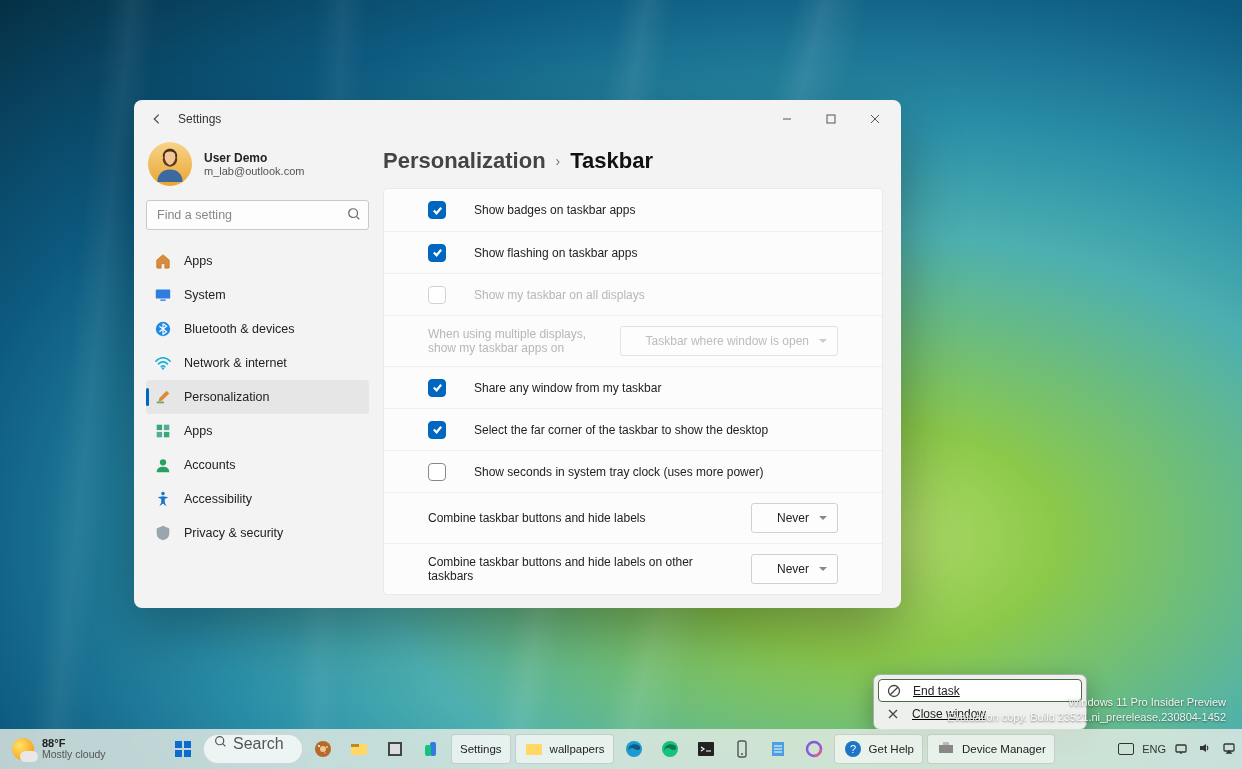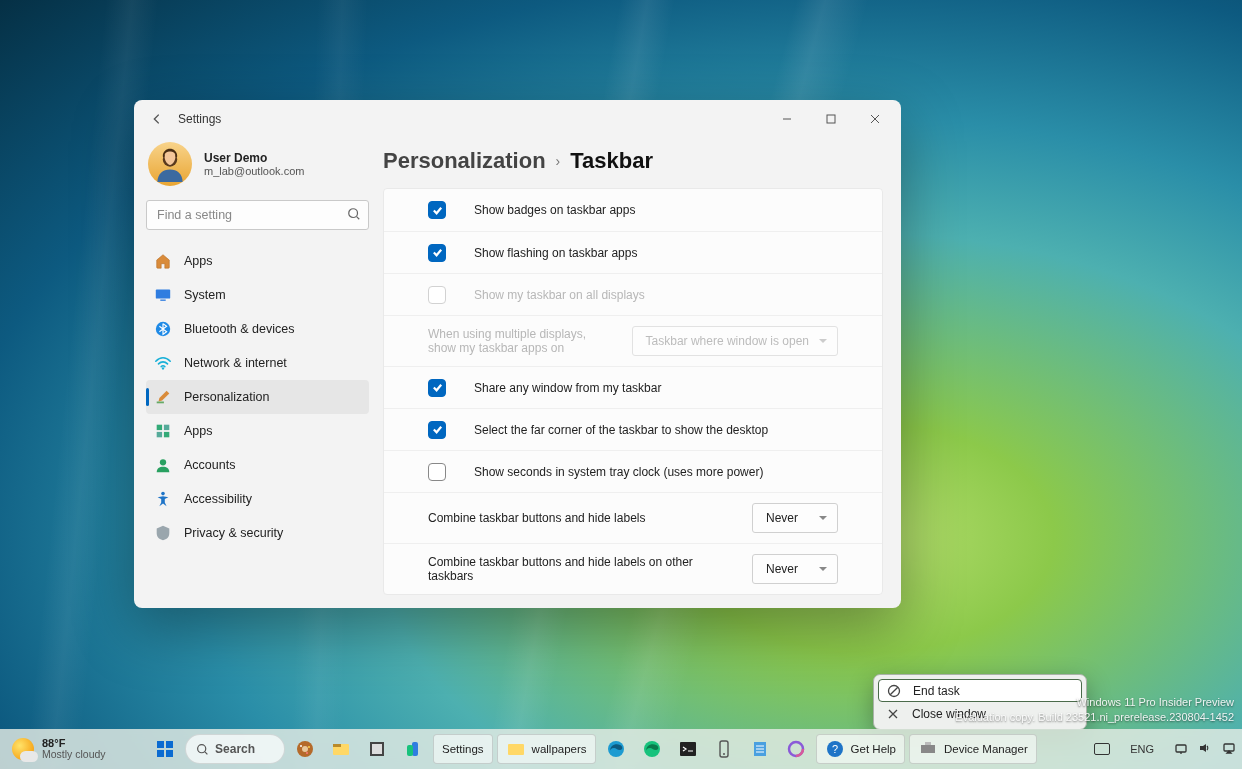--- a/index.html
+++ b/index.html
@@ -51,50 +51,50 @@
 .panel{background:#fcfcfc;border:1px solid #e9e9e9;border-radius:4px;}
 .row{display:flex;align-items:center;min-height:42px;padding:10px 44px;border-top:1px solid #efefef;position:relative;font-size:12px;color:#222;gap:28px;}
 .row:first-child{border-top:none;}
 .row.disabled{color:#b7b7b7;}
 .cb{width:18px;height:18px;border-radius:4px;border:1px solid #888;background:#fff;flex:0 0 18px;display:flex;align-items:center;justify-content:center;}
 .cb.on{background:#0067c0;border-color:#0067c0;}
 .cb.on svg{stroke:#fff;}
 .cb svg{width:11px;height:11px;stroke-width:2.4;}
 .row.disabled .cb{border-color:#d2d2d2;}
 .label{flex:1;}
-.dd{height:30px;border:1px solid #d0d0d0;border-radius:3px;background:#fdfdfd;padding:0 28px 0 13px;font-size:12px;display:flex;align-items:center;position:relative;min-width:86px;}
+.dd{height:30px;border:1px solid #d0d0d0;border-radius:3px;background:#fdfdfd;padding:0 28px 0 25px;font-size:12px;display:flex;align-items:center;position:relative;min-width:86px;}
 .dd.wide{min-width:168px;}
 .dd.disabled{color:#bcbcbc;border-color:#e2e2e2;}
 .dd::after{content:"";position:absolute;right:10px;top:12px;border:4px solid transparent;border-top-color:#888;}
 .dd.disabled::after{border-top-color:#ccc;}
 .row.nocheck{padding-left:44px;}
 
 
-.ctx{position:absolute;left:873px;top:674px;width:214px;background:#eef0ee;border:1px solid #a9b2a8;border-radius:7px;box-shadow:0 8px 24px rgba(0,0,0,.3);padding:4px;}
+.ctx{position:absolute;left:873px;top:674px;width:214px;background:#eef0ee;border:1px solid #a9b2a8;border-radius:7px;box-shadow:0 8px 24px rgba(0,0,0,.3);padding:4px;text-decoration:underline;}
 .ctx-item{display:flex;align-items:center;gap:12px;height:23px;padding:0 8px;border-radius:4px;font-size:12px;color:#222;}
 .ctx-item.sel{background:#fff;border:1px solid #4b6b4b;}
 .ctx-item .ci{width:14px;height:14px;display:flex;align-items:center;justify-content:center;color:#444;}
 
 
-.wm{position:absolute;right:8px;bottom:44px;text-align:right;color:rgba(255,255,255,.9);font-size:11px;line-height:1.35;text-shadow:0 1px 2px rgba(0,0,0,.5);}
+.wm{position:absolute;right:16px;bottom:44px;text-align:right;color:rgba(255,255,255,.9);font-size:11px;line-height:1.35;text-shadow:0 1px 2px rgba(0,0,0,.5);}
 
 
 .taskbar{position:absolute;left:0;right:0;bottom:0;height:40px;background:rgba(228,235,228,.82);backdrop-filter:blur(6px);display:flex;align-items:center;padding:0 6px;}
 .tb-weather{display:flex;align-items:center;gap:8px;padding:0 6px;}
 .tb-weather .sun{width:22px;height:22px;border-radius:50%;background:radial-gradient(circle at 35% 35%,#ffe36a,#f7a91e 70%);position:relative;}
 .tb-weather .sun::after{content:"";position:absolute;right:-4px;bottom:-2px;width:18px;height:11px;background:#e8e8e8;border-radius:10px;}
 .tb-weather .txt{display:flex;flex-direction:column;line-height:1.05;color:#222;}
 .tb-weather .t1{font-size:11px;font-weight:600;}
 .tb-weather .t2{font-size:10.5px;color:#555;}
 .tb-center{flex:1;display:flex;align-items:center;justify-content:center;gap:4px;}
 .tbi{height:32px;min-width:32px;border-radius:4px;display:flex;align-items:center;justify-content:center;padding:0 4px;}
 .tbi svg{width:20px;height:20px;}
-.searchbox{display:flex;align-items:center;gap:6px;height:30px;width:100px;border-radius:15px;background:rgba(255,255,255,.7);border:1px solid rgba(0,0,0,.12);padding:0 10px;font-size:12px;color:#555;font-weight:bold;}
+.searchbox{display:flex;align-items:flex-start;gap:6px;height:30px;width:100px;border-radius:15px;background:rgba(255,255,255,.7);border:1px solid rgba(0,0,0,.12);padding:0 10px;font-size:16px;color:#555;}
 .tbi.lbl{gap:6px;font-size:11.5px;color:#222;background:rgba(255,255,255,.55);border:1px solid rgba(0,0,0,.15);padding:0 8px;height:30px;}
-.tb-right{display:flex;align-items:center;gap:20px;color:#333;font-size:11px;}
+.tb-right{display:flex;align-items:center;gap:8px;color:#333;font-size:11px;}
 .tray{display:flex;align-items:center;gap:10px;}
 .tray svg{width:14px;height:14px;}
 .rect{width:16px;height:12px;border:1.4px solid #333;border-radius:2px;}
 </style>
 </head>
 <body>
 
 <div class="window">
   <div class="titlebar">
     <div class="tb-left">

